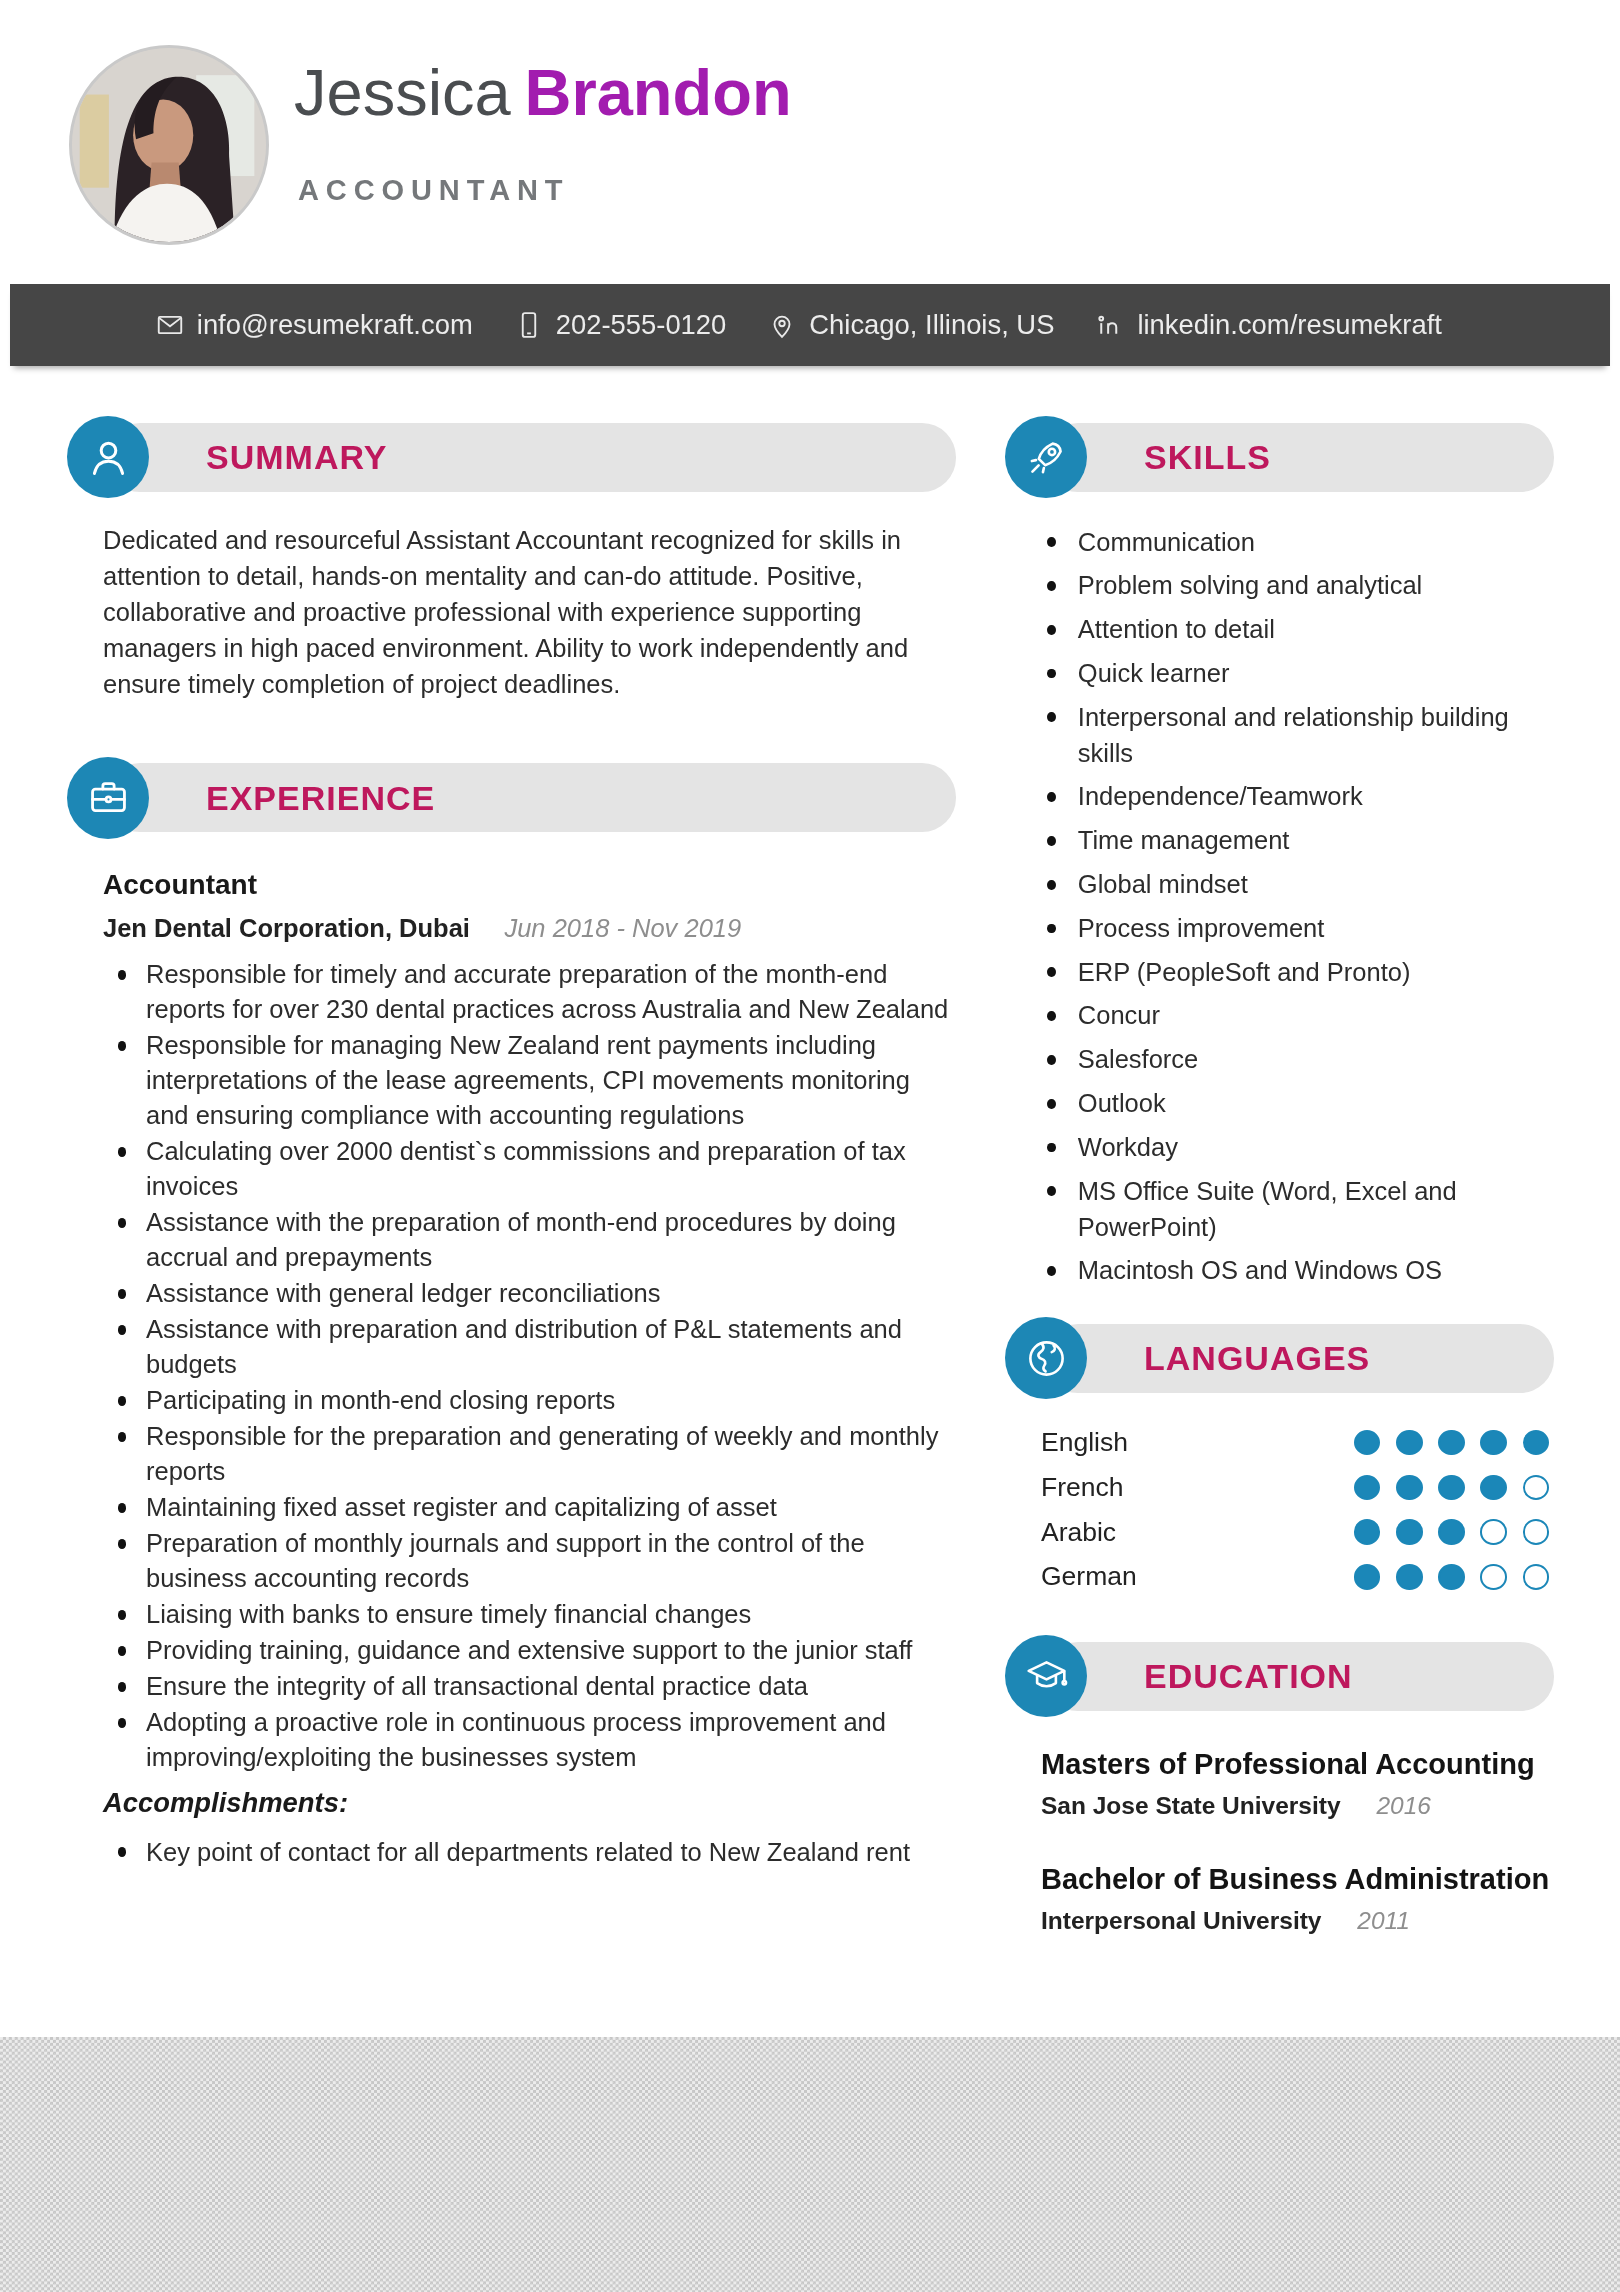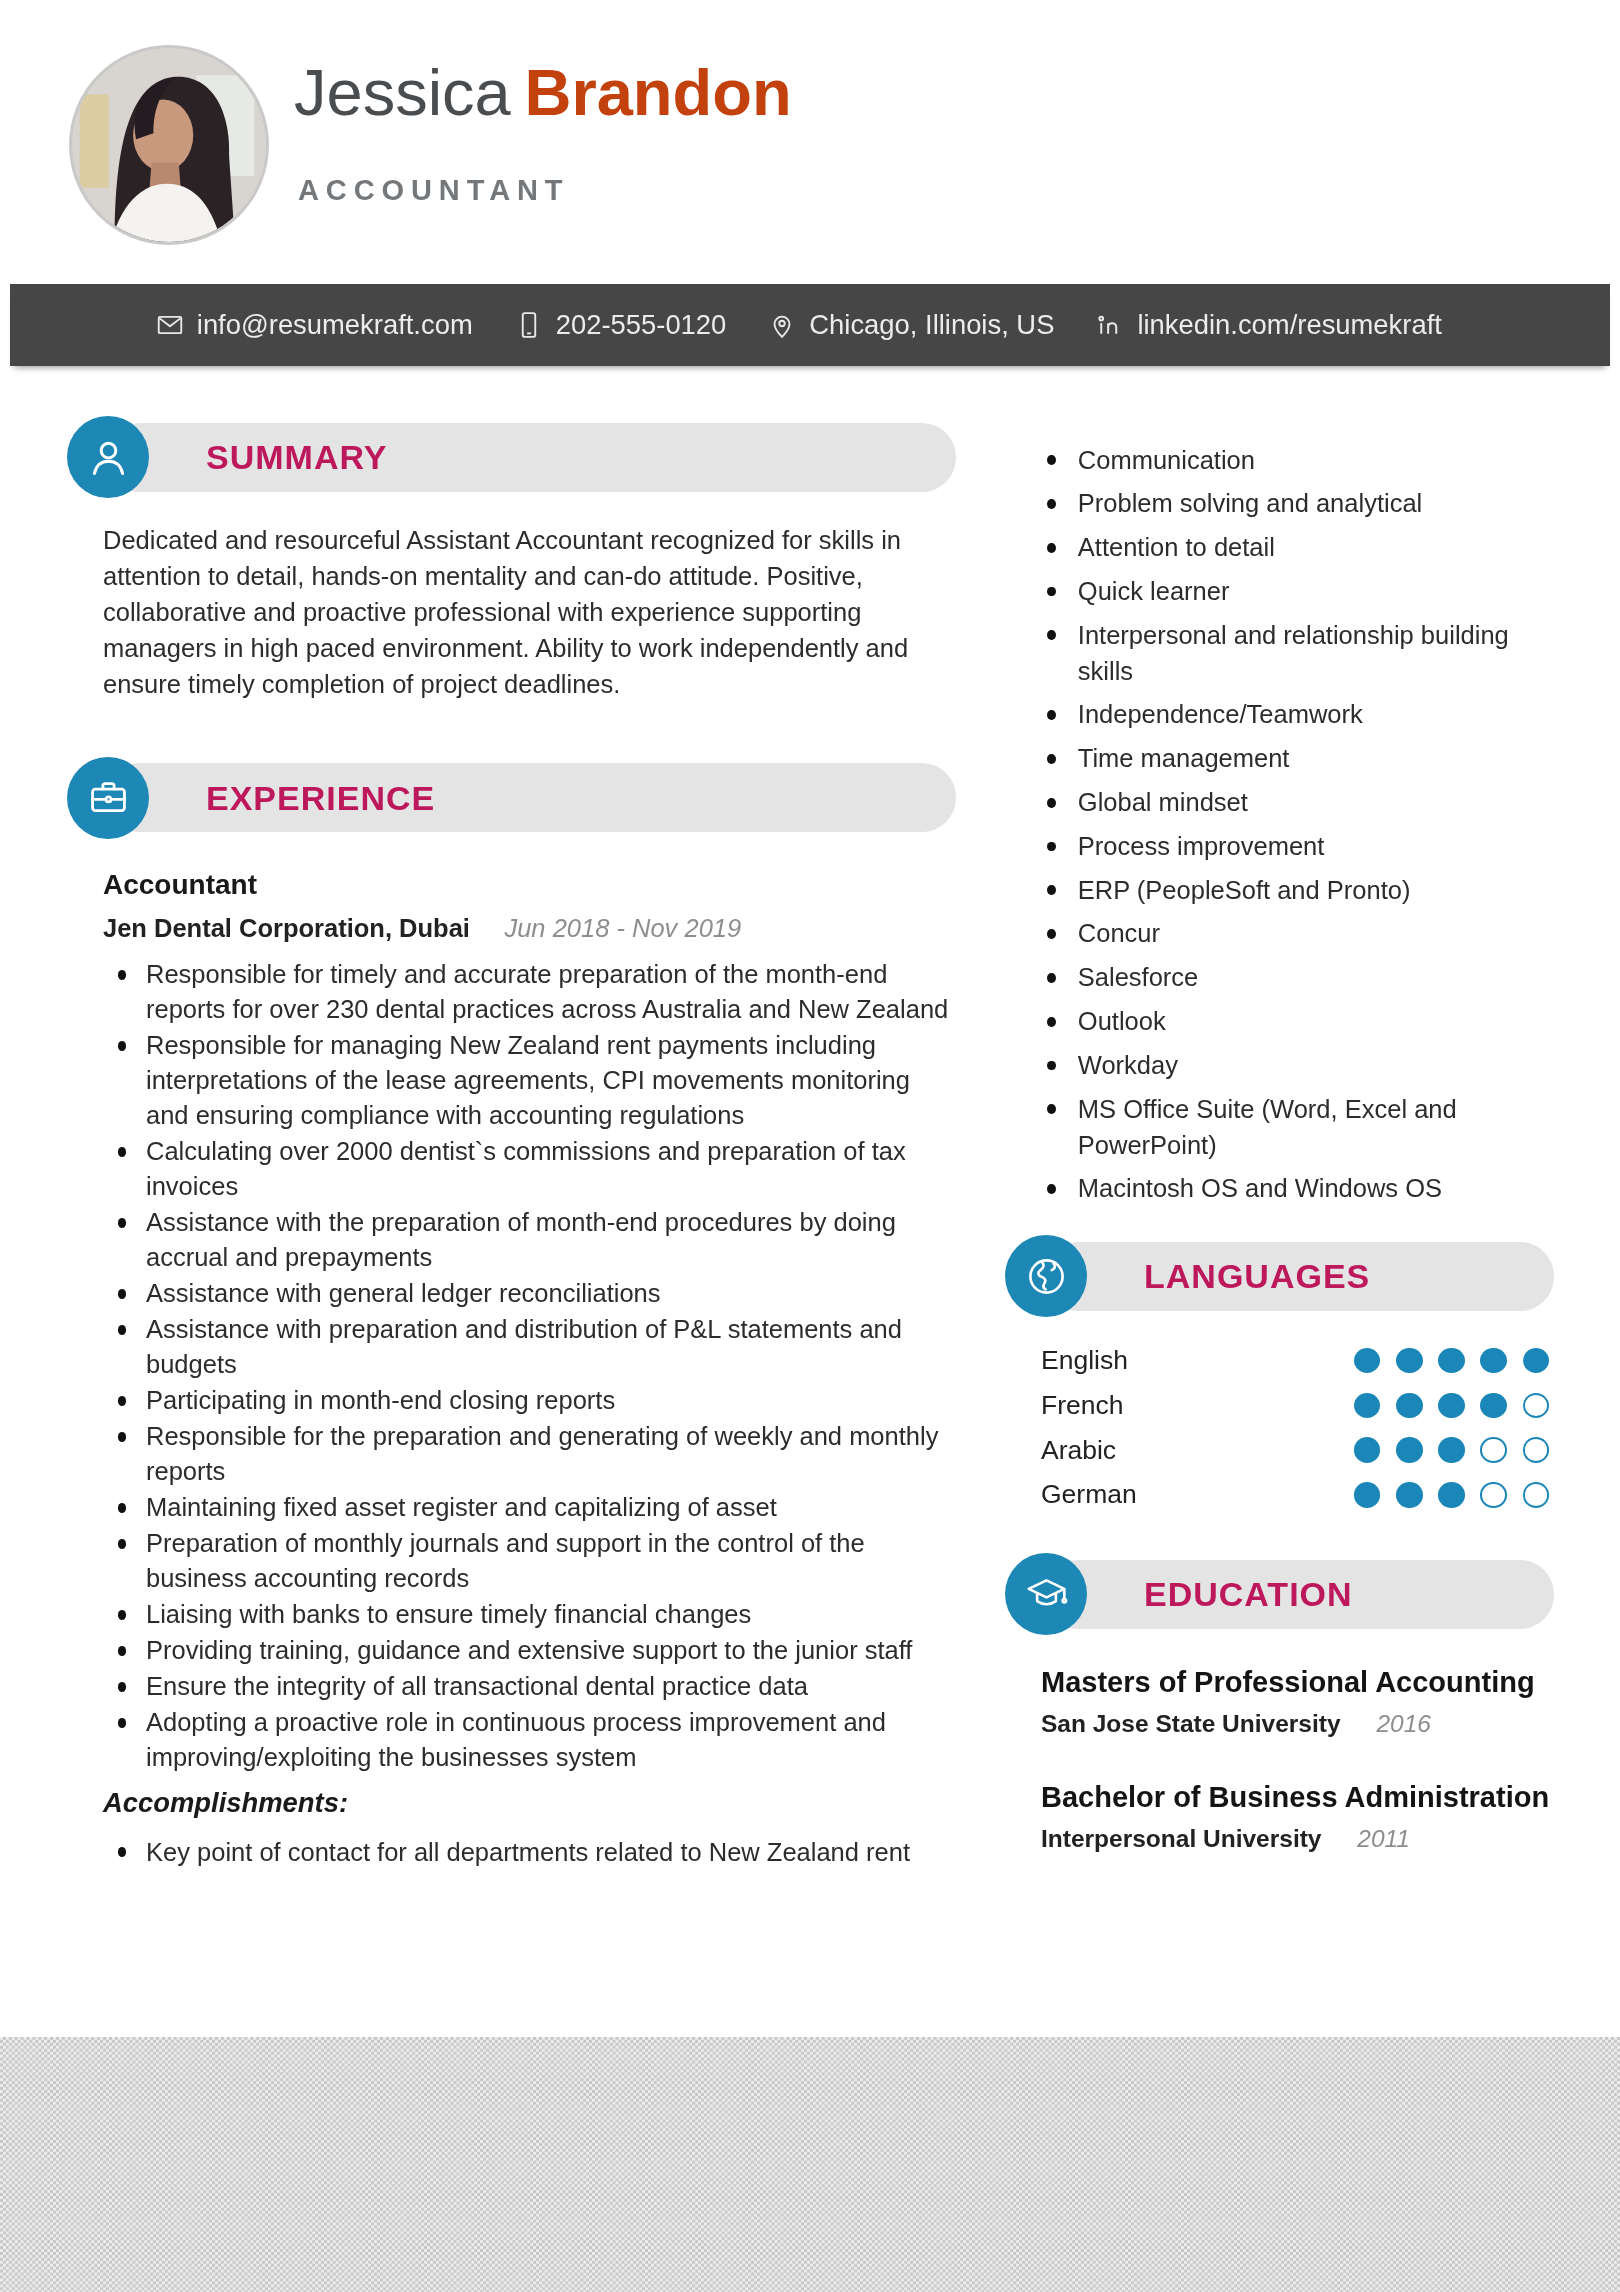--- a/index.html
+++ b/index.html
@@ -5,21 +5,21 @@
   html,body{margin:0;padding:0;background:#ffffff;}
   .page{
     position:relative;width:1620px;height:2293px;background:#fff;overflow:hidden;
     font-family:"Liberation Sans", sans-serif;color:#2c2c2c;
   }
   
   .photo{position:absolute;left:69px;top:45px;width:200px;height:200px;border-radius:50%;
     border:3.9px solid #c9c9c9;overflow:hidden;box-sizing:border-box;background:#d6d2cd;}
   .photo svg{display:block;width:100%;height:100%;}
   .name{position:absolute;left:294px;top:57px;font-size:65px;line-height:1.1;color:#4a4d50;font-weight:400;white-space:nowrap;}
-  .name .last{color:#c2410c;font-weight:700;margin-left:13.7px;}
+  .name .last{color:#a21caf;font-weight:700;margin-left:13.7px;}
   .role{position:absolute;left:298px;top:174px;font-size:29px;font-weight:700;color:#75787b;letter-spacing:6.9px;}
   
   .contact{position:absolute;left:9.8px;right:9.8px;top:284px;height:82px;background:#464646;
     display:flex;align-items:center;gap:41px;padding-left:145px;box-sizing:border-box;
     color:#ececec;font-size:27.4px;box-shadow:0 5.9px 5.9px -3.9px rgba(0,0,0,.35);}
   .citem{display:flex;align-items:center;gap:12px;white-space:nowrap;}
   .citem svg{width:30px;height:30px;flex:none;}
   
   .col-left{position:absolute;left:67px;top:416px;width:889px;}
   .col-right{position:absolute;left:1005px;top:416px;width:549px;}
@@ -175,20 +175,31 @@
       </ul>
 
     <div class="acc-label">Accomplishments:</div>
     <ul class="bullets" id="acc-bullets">
         <li><span>Key point of contact for all departments related to New Zealand rent</span></li>
       </ul>
   </div>
 
   <div class="col-right">
 
+    <div class="sec-head">
+      <div class="sec-pill"></div>
+      <span class="sec-icon">
+        <svg viewBox="0 0 24 24" fill="none" stroke="#fff" stroke-width="1.4" stroke-linecap="round" stroke-linejoin="round">
+            <path d="M15.3 4.6c2.5.3 3.9 1.7 4.2 4.2-1.8 3.7-4.5 6.2-8.2 7.3l-3.4-3.4c1.1-3.7 3.8-6.4 7.4-8.1z"></path>
+            <circle cx="14.9" cy="9" r="1.7"></circle>
+            <path d="M7.8 16.2 L4.5 19.5 M6.4 13.4 l-2.2.5 M10.6 17.6 l-.5 2.2"></path>
+          </svg>
+      </span>
+      <h2 class="sec-title">SKILLS</h2>
+    </div>
     <ul class="skills" id="skills-list">
         <li><span>Communication</span></li>
         <li><span>Problem solving and analytical</span></li>
         <li><span>Attention to detail</span></li>
         <li><span>Quick learner</span></li>
         <li><span>Interpersonal and relationship building skills</span></li>
         <li><span>Independence/Teamwork</span></li>
         <li><span>Time management</span></li>
         <li><span>Global mindset</span></li>
         <li><span>Process improvement</span></li>

